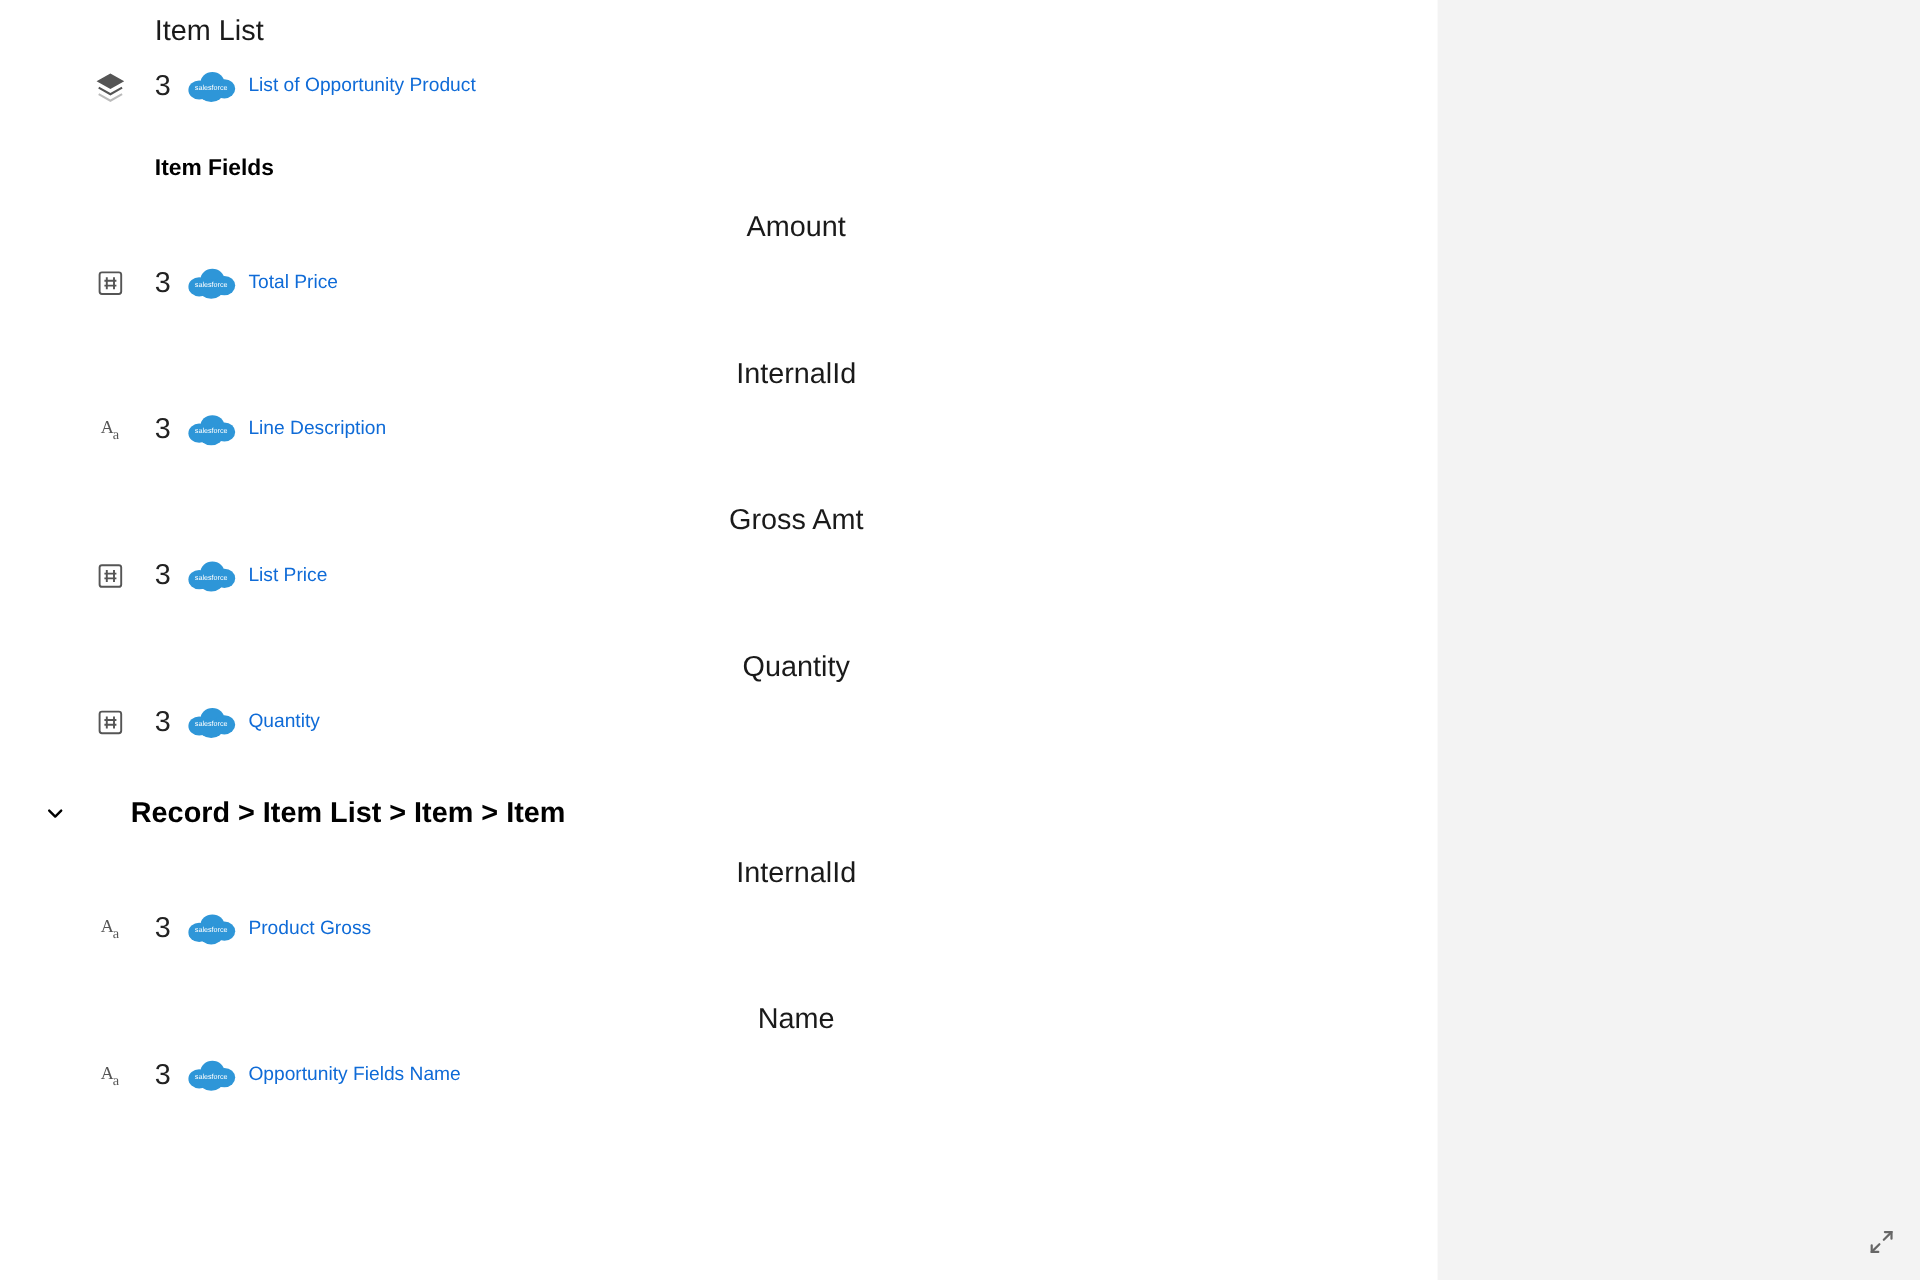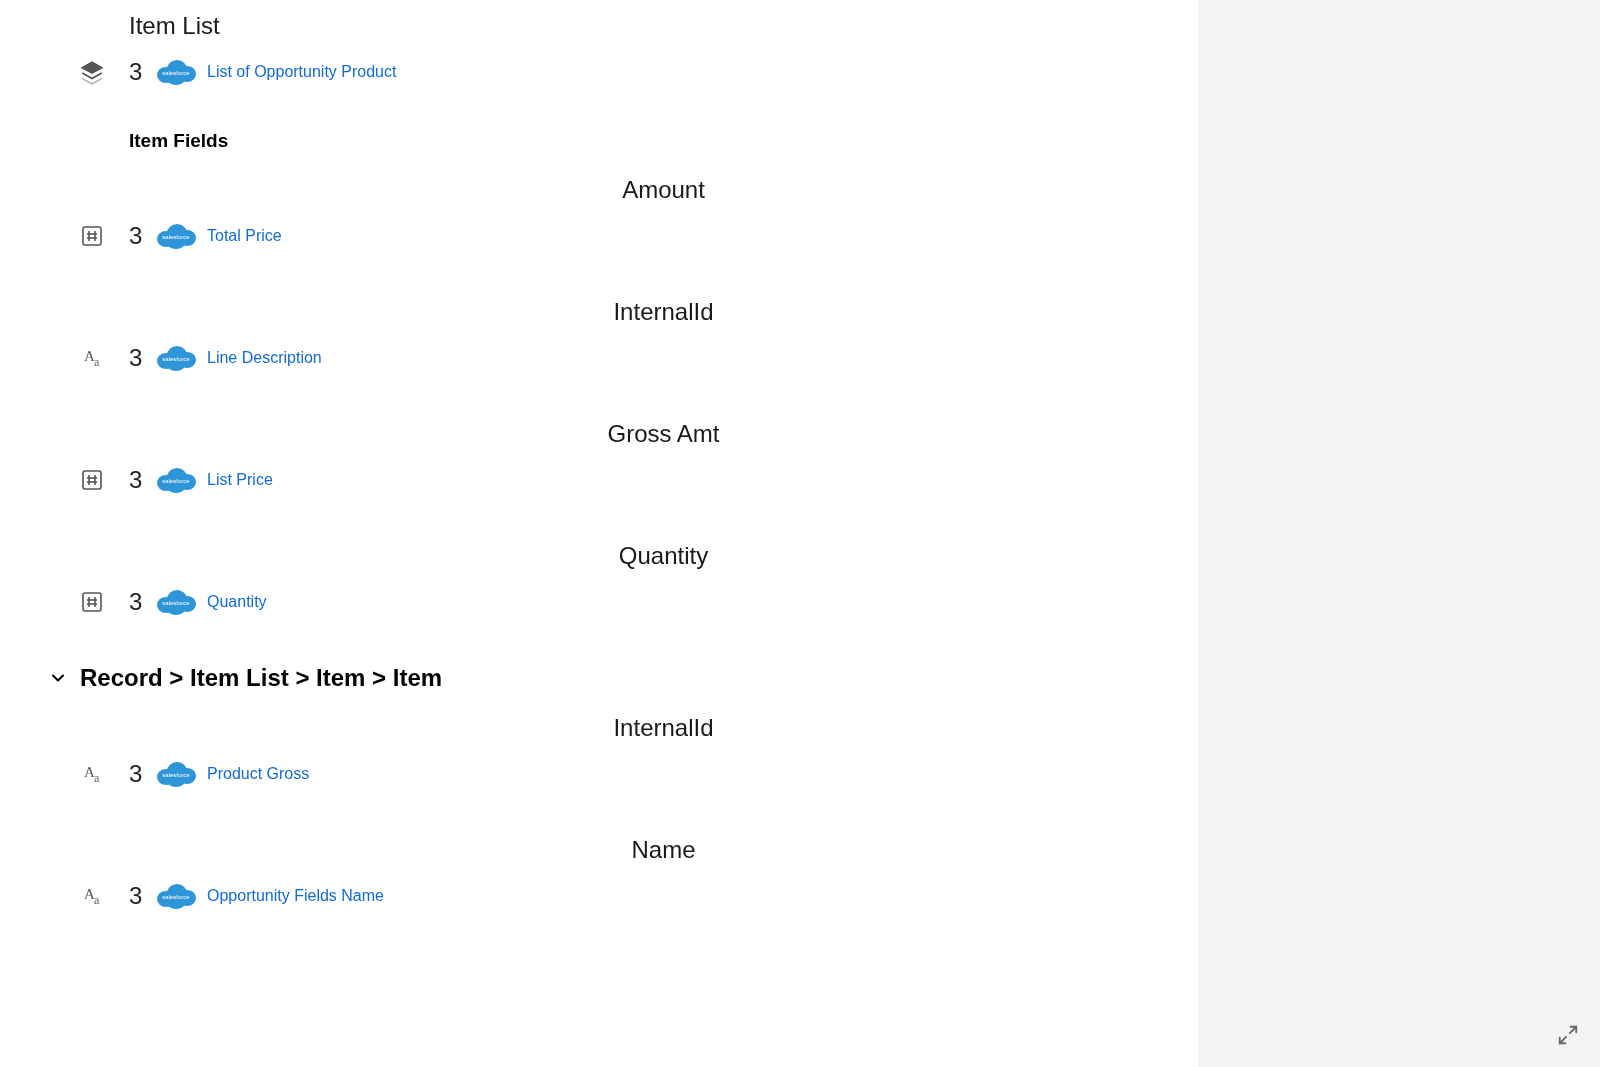--- a/index.html
+++ b/index.html
@@ -106,21 +106,22 @@
   .link-text {
     font-size: 16px;
     color:#0f6bd7;
     cursor:pointer;
   }
   .breadcrumb-row {
     display:flex;
     align-items:center;
     margin-top: 30px;
     margin-bottom: 22px;
-    padding-left: 46px;
+    padding-left: 34px;
+    gap: 41px;
   }
   .chevron {
     width: 24px;
     height: 24px;
     margin-right: 10px;
     display:flex;
     align-items:center;
     justify-content:center;
     cursor:pointer;
   }

